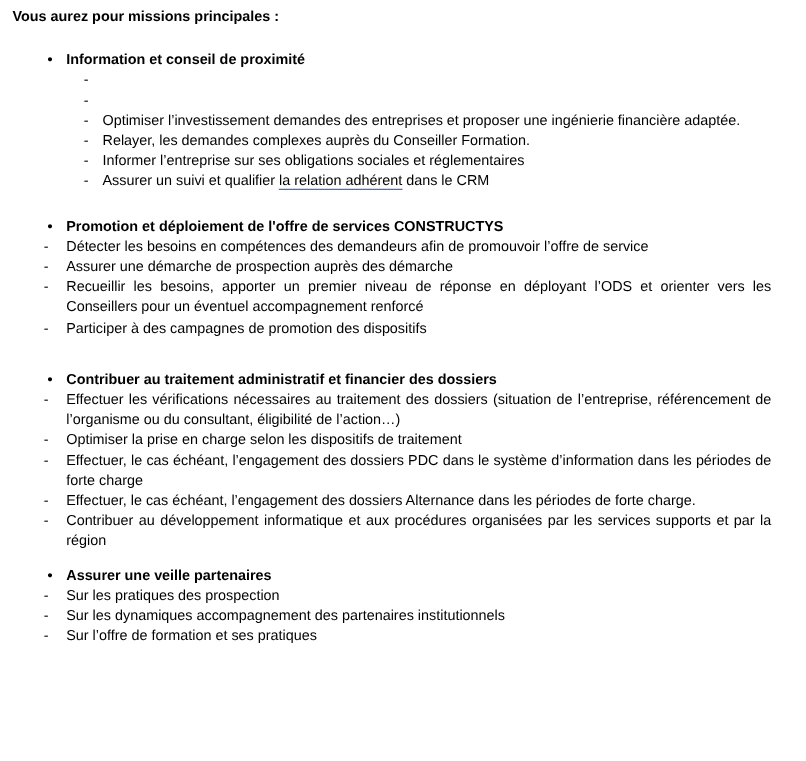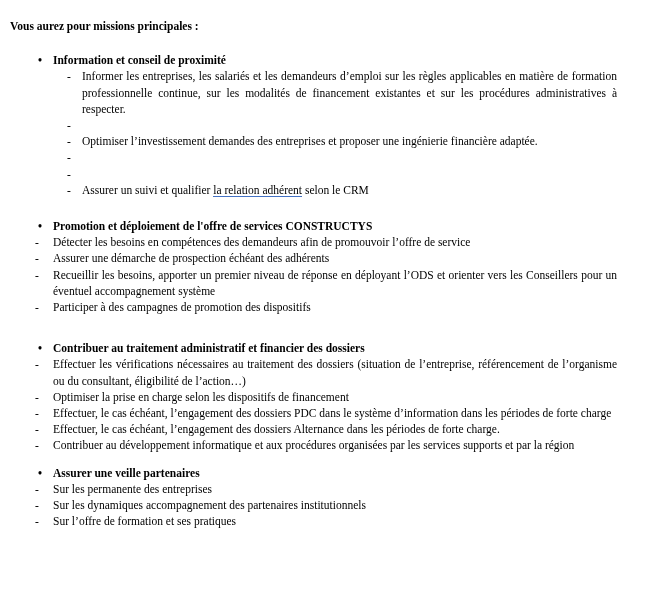--- a/index.html
+++ b/index.html
@@ -7,22 +7,22 @@
     padding: 0;
     width: 645px;
     height: 609px;
     background: #ffffff;
     overflow: hidden;
   }
   .doc {
     box-sizing: border-box;
     width: 645px;
     height: 454px;
-    padding: 18px 28px 0 10px;
-    font-family: Liberation Serif, serif;
+    padding: 6px 28px 0 10px;
+    font-family: Liberation Sans, sans-serif;
     font-size: 11.5px;
     line-height: 16.2px;
     color: var(--text, #000000);
     background: var(--bg, #ffffff);
   }
   .title {
     margin: 0;
     font-weight: bold;
   }
   .section { margin-top: 18px; }
@@ -64,74 +64,75 @@
 <div class="doc">
   <p class="title">Vous aurez pour missions principales :</p>
   <div id="sections">
       <div class="section">
         <div class="sec-heading">
           <span class="bullet">•</span>
           <span class="heading-text">Information et conseil de proximité</span>
         </div>
         <div class="item">
           <span class="dash">-</span>
-          <span class="item-text">Informer les entreprises, les salariés et les demandeurs d’emploi sur les règles applicables en matière de formation professionnelle continue, sur les modalités de financement existantes et sur les procédures administratives à respecter.</span>
         </div>
         <div class="item">
           <span class="dash">-</span>
         </div>
         <div class="item">
           <span class="dash">-</span>
           <span class="item-text">Optimiser l’investissement demandes des entreprises et proposer une ingénierie financière adaptée.</span>
         </div>
         <div class="item">
           <span class="dash">-</span>
+          <span class="item-text">Relayer, les demandes complexes auprès du Conseiller Formation.</span>
         </div>
         <div class="item">
           <span class="dash">-</span>
+          <span class="item-text">Informer l’entreprise sur ses obligations sociales et réglementaires</span>
         </div>
         <div class="item">
           <span class="dash">-</span>
-          <span class="item-text"><span>Assurer un suivi et qualifier </span><span class="link">la relation adhérent</span><span> selon le CRM</span></span>
+          <span class="item-text"><span>Assurer un suivi et qualifier </span><span class="link">la relation adhérent</span><span> dans le CRM</span></span>
         </div>
       </div>
       <div class="section">
         <div class="sec-heading">
           <span class="bullet">•</span>
           <span class="heading-text">Promotion et déploiement de l'offre de services CONSTRUCTYS</span>
         </div>
         <div class="item">
           <span class="dash">-</span>
           <span class="item-text">Détecter les besoins en compétences des demandeurs afin de promouvoir l’offre de service</span>
         </div>
         <div class="item">
           <span class="dash">-</span>
-          <span class="item-text">Assurer une démarche de prospection échéant des adhérents</span>
+          <span class="item-text">Assurer une démarche de prospection auprès des démarche</span>
         </div>
         <div class="item">
           <span class="dash">-</span>
-          <span class="item-text">Recueillir les besoins, apporter un premier niveau de réponse en déployant l’ODS et orienter vers les Conseillers pour un éventuel accompagnement système</span>
+          <span class="item-text">Recueillir les besoins, apporter un premier niveau de réponse en déployant l’ODS et orienter vers les Conseillers pour un éventuel accompagnement renforcé</span>
         </div>
         <div class="item">
           <span class="dash">-</span>
           <span class="item-text">Participer à des campagnes de promotion des dispositifs</span>
         </div>
       </div>
       <div class="section">
         <div class="sec-heading">
           <span class="bullet">•</span>
           <span class="heading-text">Contribuer au traitement administratif et financier des dossiers</span>
         </div>
         <div class="item">
           <span class="dash">-</span>
           <span class="item-text">Effectuer les vérifications nécessaires au traitement des dossiers (situation de l’entreprise, référencement de l’organisme ou du consultant, éligibilité de l’action…)</span>
         </div>
         <div class="item">
           <span class="dash">-</span>
-          <span class="item-text">Optimiser la prise en charge selon les dispositifs de financement</span>
+          <span class="item-text">Optimiser la prise en charge selon les dispositifs de traitement</span>
         </div>
         <div class="item">
           <span class="dash">-</span>
           <span class="item-text">Effectuer, le cas échéant, l’engagement des dossiers PDC dans le système d’information dans les périodes de forte charge</span>
         </div>
         <div class="item">
           <span class="dash">-</span>
           <span class="item-text">Effectuer, le cas échéant, l’engagement des dossiers Alternance dans les périodes de forte charge.</span>
         </div>
         <div class="item">
@@ -139,21 +140,21 @@
           <span class="item-text">Contribuer au développement informatique et aux procédures organisées par les services supports et par la région</span>
         </div>
       </div>
       <div class="section">
         <div class="sec-heading">
           <span class="bullet">•</span>
           <span class="heading-text">Assurer une veille partenaires</span>
         </div>
         <div class="item">
           <span class="dash">-</span>
-          <span class="item-text">Sur les permanente des entreprises</span>
+          <span class="item-text">Sur les pratiques des prospection</span>
         </div>
         <div class="item">
           <span class="dash">-</span>
           <span class="item-text">Sur les dynamiques accompagnement des partenaires institutionnels</span>
         </div>
         <div class="item">
           <span class="dash">-</span>
           <span class="item-text">Sur l’offre de formation et ses pratiques</span>
         </div>
       </div>

